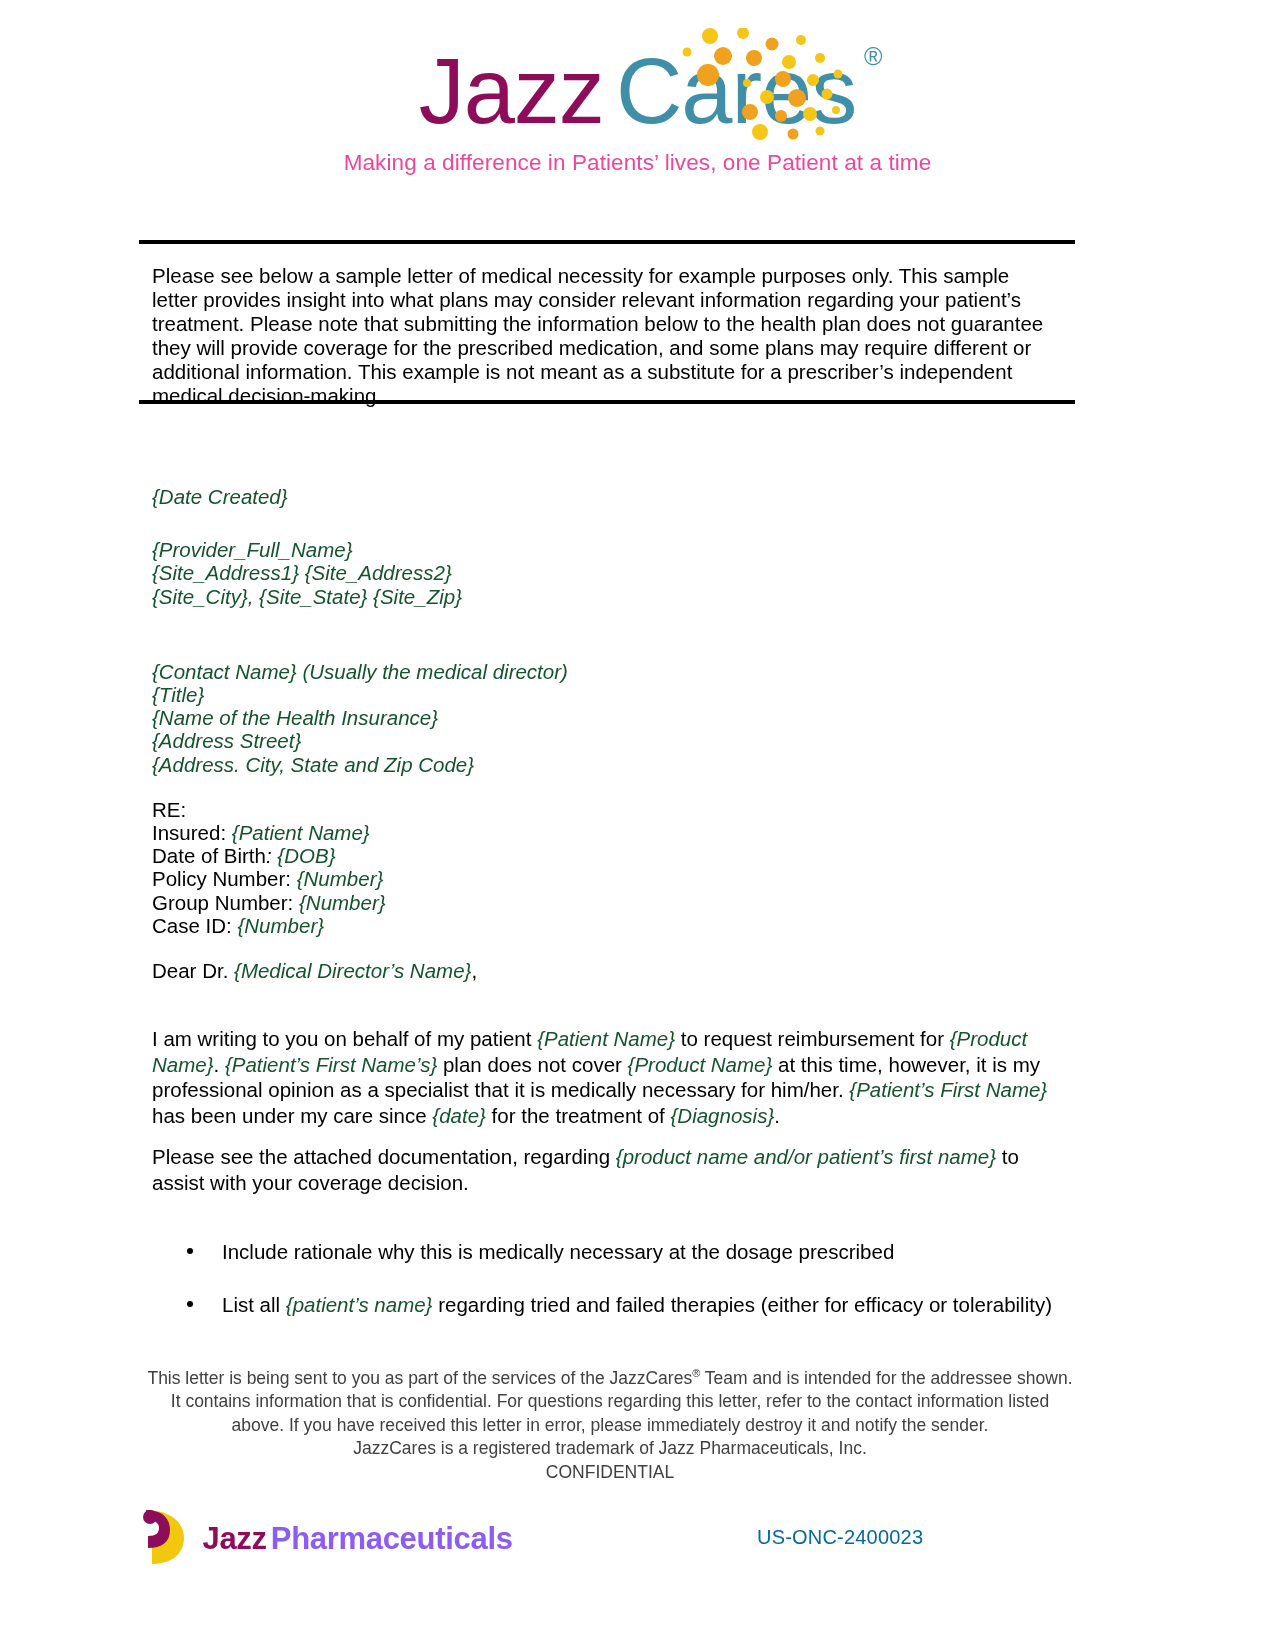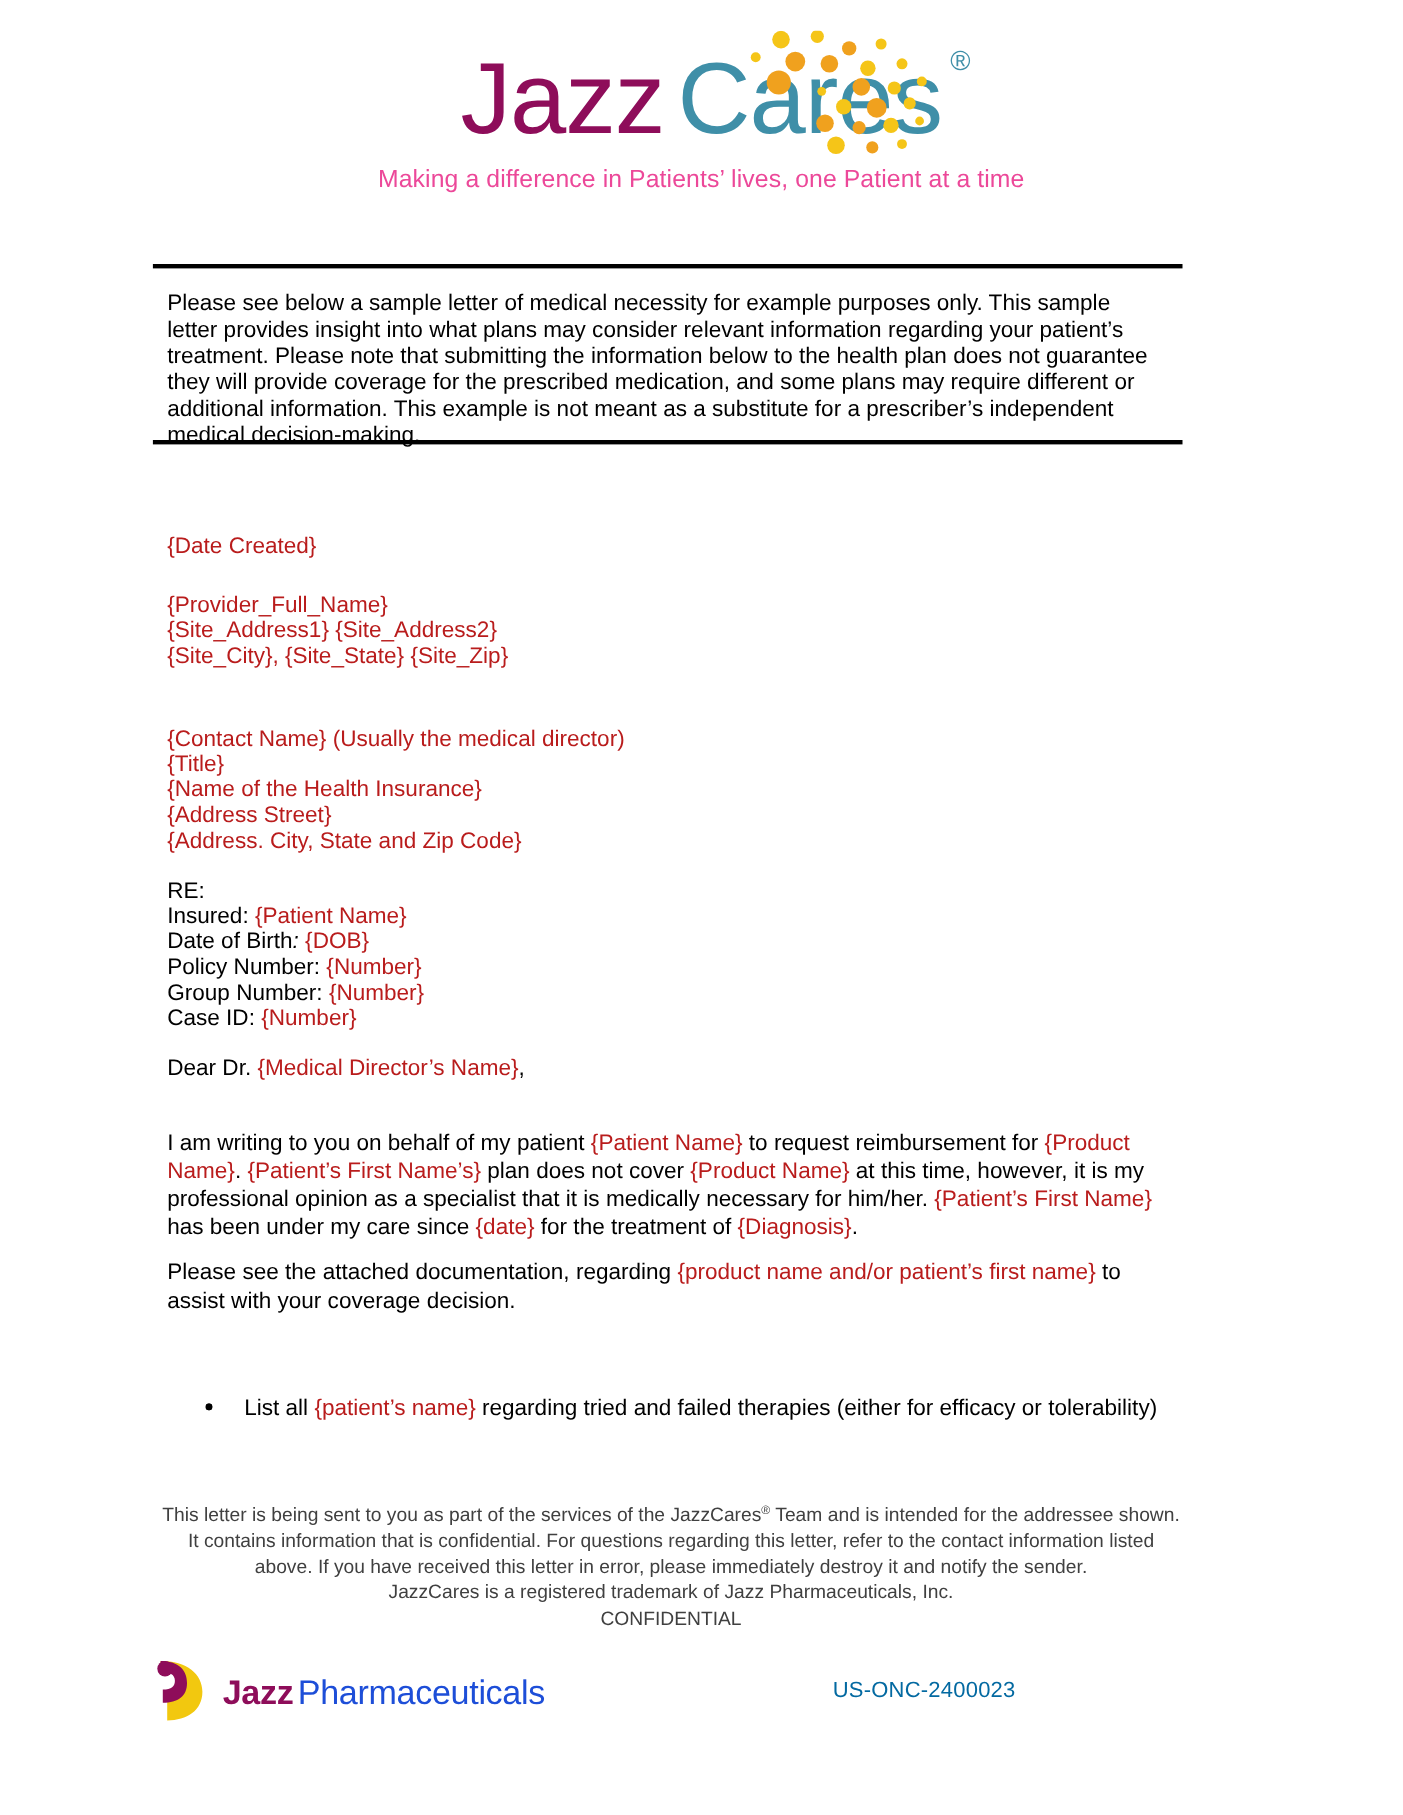--- a/index.html
+++ b/index.html
@@ -98,21 +98,22 @@
     left: 152px;
     top: 264px;
     width: 900px;
     font-size: 20.5px;
     line-height: 24.1px;
     color: #000000;
   }
 
   
   .ph {
-    color: #b91c1c;
+    color: #14532d;
+    font-style: italic;
   }
   .body-area {
     position: absolute;
     left: 152px;
     top: 485px;
     width: 920px;
     font-size: 20.5px;
     line-height: 23.2px;
     color: #000000;
   }
@@ -198,22 +199,22 @@
     top: 2px;
   }
   .jp-jazz {
     font-size: 31px;
     font-weight: bold;
     color: #8e0d5a;
     letter-spacing: -0.3px;
   }
   .jp-rest {
     font-size: 31px;
-    font-weight: 400;
-    color: #1d4ed8;
+    font-weight: 700;
+    color: #8b5cf6;
     letter-spacing: -0.3px;
     margin-left: 4px;
   }
   .doc-code {
     position: absolute;
     left: 757px;
     top: 26px;
     font-size: 20px;
     color: #0369a1;
     letter-spacing: 0.2px;
@@ -304,21 +305,21 @@
 
     <div class="gap-16"></div>
 
     <p class="para"><span>Please see the attached documentation, regarding </span><span class="ph">{product name and/or patient’s first name}</span><span> to assist with your coverage decision.</span></p>
 
     <div class="gap-44"></div>
 
     <ul class="bullets">
       <li>
         <span class="bullet-dot"></span>
-        <span class="ph"></span><span></span>
+        <span>Include rationale why this is medically necessary at the dosage prescribed</span><span class="ph"></span><span></span>
       </li>
       <li>
         <span class="bullet-dot"></span>
         <span>List all </span><span class="ph">{patient’s name}</span><span> regarding tried and failed therapies (either for efficacy or tolerability)</span>
       </li>
     </ul>
 
   </div>
 
   <div class="conf">

